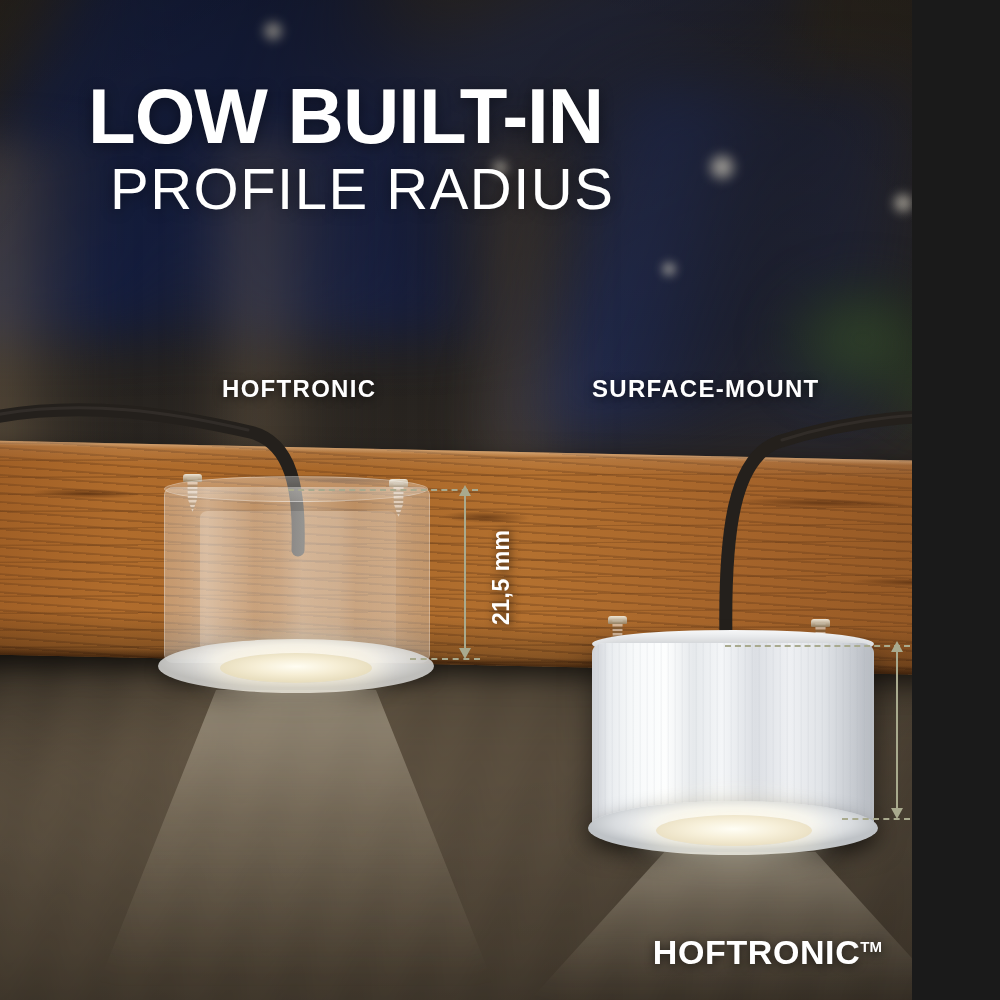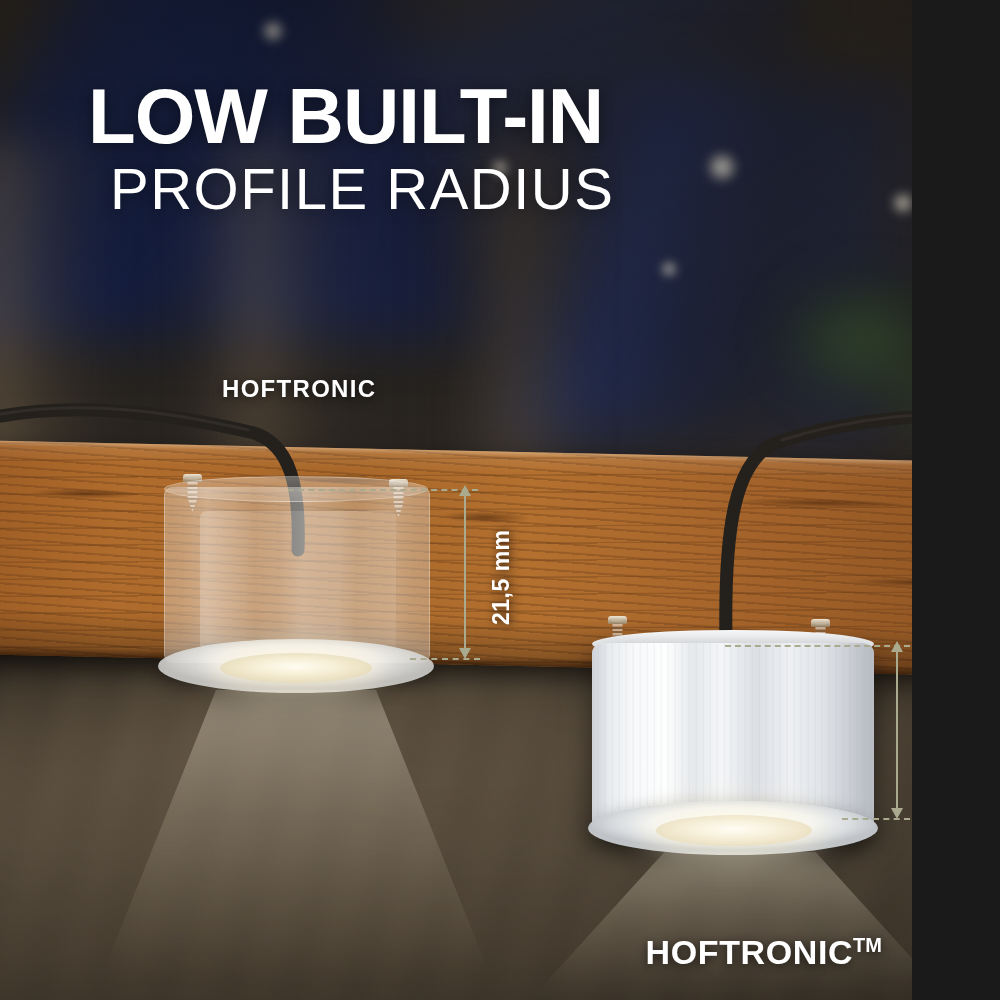--- a/index.html
+++ b/index.html
@@ -438,21 +438,21 @@
   .logo {
     position: absolute;
     right: 30px; bottom: 28px;
     color: #ffffff;
     font-size: 34px;
     font-weight: 700;
     letter-spacing: 0.6px;
     text-shadow: 0 2px 10px rgba(0,0,0,0.65);
   }
   .logo sup {
-    font-size: 20px;
+    font-size: 15px;
     font-weight: 700;
     vertical-align: super;
     letter-spacing: 0;
   }
 </style>
 </head>
 <body>
 
 <div class="stage">
 
@@ -472,20 +472,21 @@
     <div class="bg-vignette"></div>
   </div>
 
   <div class="headline-wrap">
     <div class="headline-main">LOW BUILT-IN</div>
     <div class="headline-sub">PROFILE RADIUS</div>
   </div>
 
 
   <div class="sec-label sec-recessed">HOFTRONIC</div>
+  <div class="sec-label sec-surface">SURFACE-MOUNT</div>
 
   <div class="beam">
     <div class="beam-edge-top"></div>
     <div class="beam-edge-bot"></div>
     <div class="beam-knot" style="left:60px; top:46px; width:110px; height:10px;"></div>
     <div class="beam-knot" style="left:300px; top:28px; width:150px; height:8px;"></div>
     <div class="beam-knot" style="left:470px; top:60px; width:90px; height:12px;"></div>
     <div class="beam-knot" style="left:760px; top:40px; width:180px; height:9px;"></div>
     <div class="beam-knot" style="left:880px; top:118px; width:130px; height:8px;"></div>
   </div>

